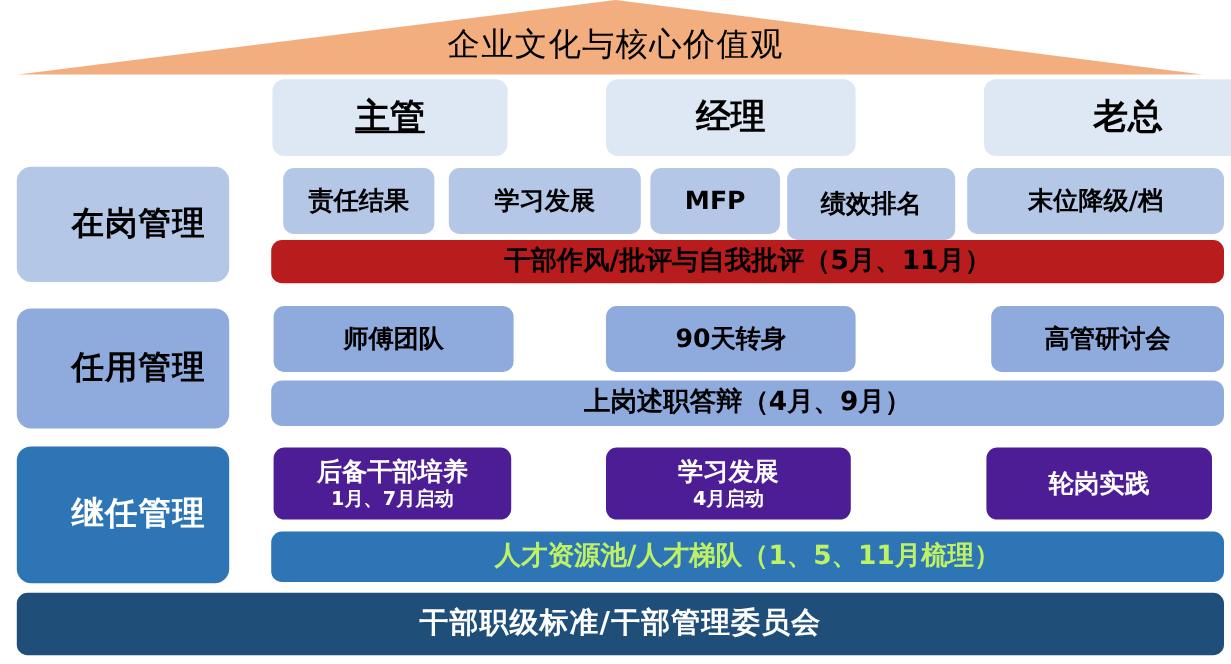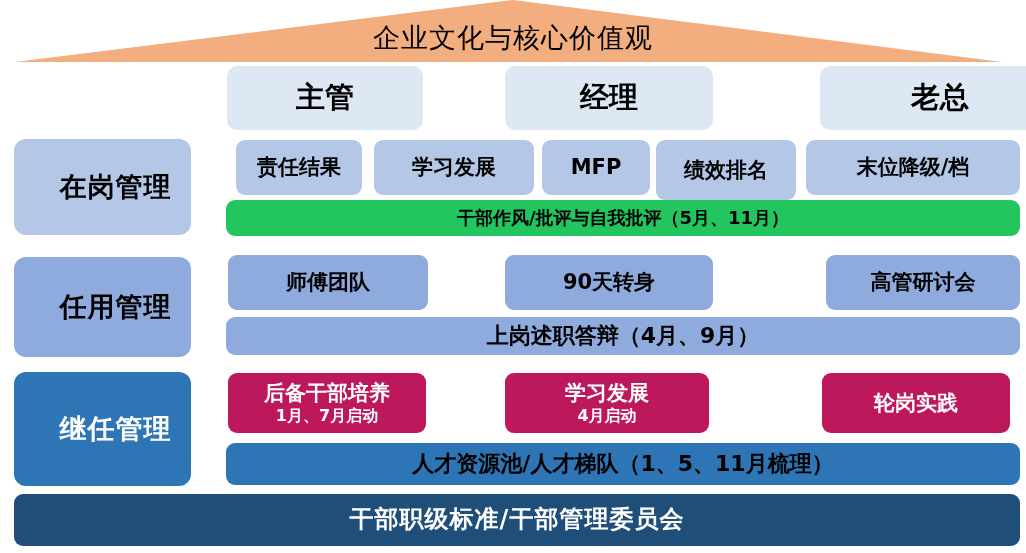--- a/index.html
+++ b/index.html
@@ -64,25 +64,25 @@
     border-radius: 12px;
     font-size: 27px;
     letter-spacing: 1px;
     padding-left: 26px;
   }
   .rowlabel.l1 { background: #b4c7e7; color: #000; }
   .rowlabel.l2 { background: #8faadc; color: #000; }
   .rowlabel.l3 { background: #2e75b6; color: #ffffff; }
 
   .r1 { background: #b4c7e7; color: #000; font-size: 21px; }
-  .r1-wide { background: #22c55e; color: #000; font-size: 18px; }
+  .r1-wide { background: #b91c1c; color: #000; font-size: 22px; }
   .r2 { background: #8faadc; color: #000; font-size: 21px; }
   .r2-wide { background: #8faadc; color: #000; font-size: 22px; }
-  .r3 { background: #be185d; color: #ffffff; font-size: 21px; text-align: center; }
-  .r3-wide { background: #2e75b6; color: #000000; font-size: 22px; }
+  .r3 { background: #4c1d95; color: #ffffff; font-size: 21px; text-align: center; }
+  .r3-wide { background: #2e75b6; color: #bef264; font-size: 22px; }
 
   .sub {
     font-size: 16px;
     font-weight: 700;
     margin-top: 2px;
   }
 
   .footer-bar {
     background: #1f4e79;
     color: #ffffff;
@@ -93,21 +93,21 @@
 </head>
 <body>
 
 <div id="stage">
 
   <svg class="roof" viewBox="0 0 1026 64" preserveAspectRatio="none">
     <polygon points="513,0 1002,62 15,62" fill="#F2AE7E"></polygon>
   </svg>
   <div class="roof-label">企业文化与核心价值观</div>
 
-  <div class="box hdr-box" style="left:227px; top:66px; width:196px; height:64px;">
+  <div class="box hdr-box" style="left:227px; top:66px; width:196px; height:64px;text-decoration:underline;">
     <span>主管</span>
   </div>
   <div class="box hdr-box" style="left:505px; top:66px; width:208px; height:64px;">
     <span>经理</span>
   </div>
   <div class="box hdr-box" style="left:820px; top:66px; width:240px; height:64px;">
     <span>老总</span>
   </div>
 
   <div class="box rowlabel l1" style="left:14px; top:139px; width:177px; height:96px;">

